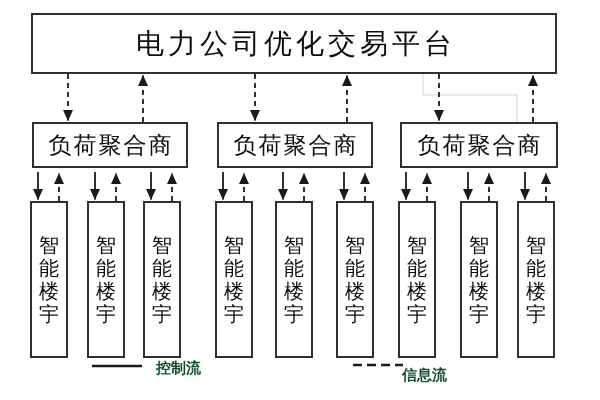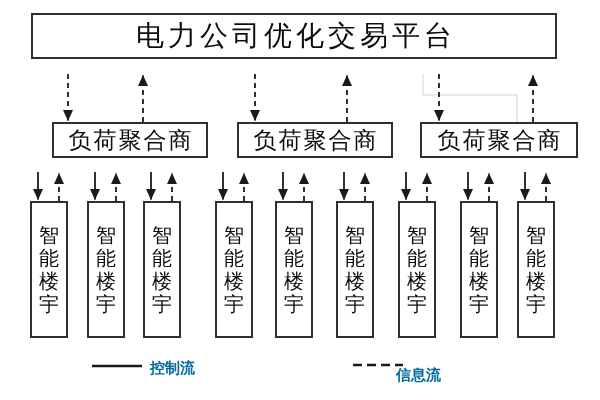--- a/index.html
+++ b/index.html
@@ -23,49 +23,49 @@
     border: 2px solid #2f2f2f;
     background: #ffffff;
     display: flex;
     align-items: center;
     justify-content: center;
     text-align: center;
     color: #0c0c0c;
   }
   .platform {
     left: 31px; top: 13px;
-    width: 526px; height: 46px;
+    width: 526px; height: 61px;
     font-size: 28px;
     letter-spacing: 4px;
     padding-left: 4px; 
   }
   .agg {
-    top: 122px; height: 36px;
+    top: 122px; height: 46px;
     font-size: 23px;
     letter-spacing: 2px;
     padding-left: 2px;
-    margin-left: 20px;
   }
   .agg1 { left: 32px;  width: 156px; }
   .agg2 { left: 217px; width: 156px; }
   .agg3 { left: 400px; width: 158px; }
   .bldg {
-    top: 201px; height: 137px; width: 38px;
+    top: 201px; height: 157px; width: 38px;
     font-size: 20px;
     line-height: 23px;
     word-break: break-all;
     padding: 0 1px;
   }
   .legend-label {
     position: absolute;
     font-family: Liberation Serif, serif;
     font-weight: 600;
     font-size: 15px;
-    color: #0369a1;
+    color: #14532d;
     white-space: nowrap;
+    margin-left: 6px;
   }
   .legend-control-label { left: 150px; top: 359px; }
   .legend-info-label    { left: 396px; top: 366px; }
 </style>
 </head>
 <body>
 
 <div class="stage">
 
   <svg id="edge-layer" viewBox="0 0 600 400" xmlns="http://www.w3.org/2000/svg">

